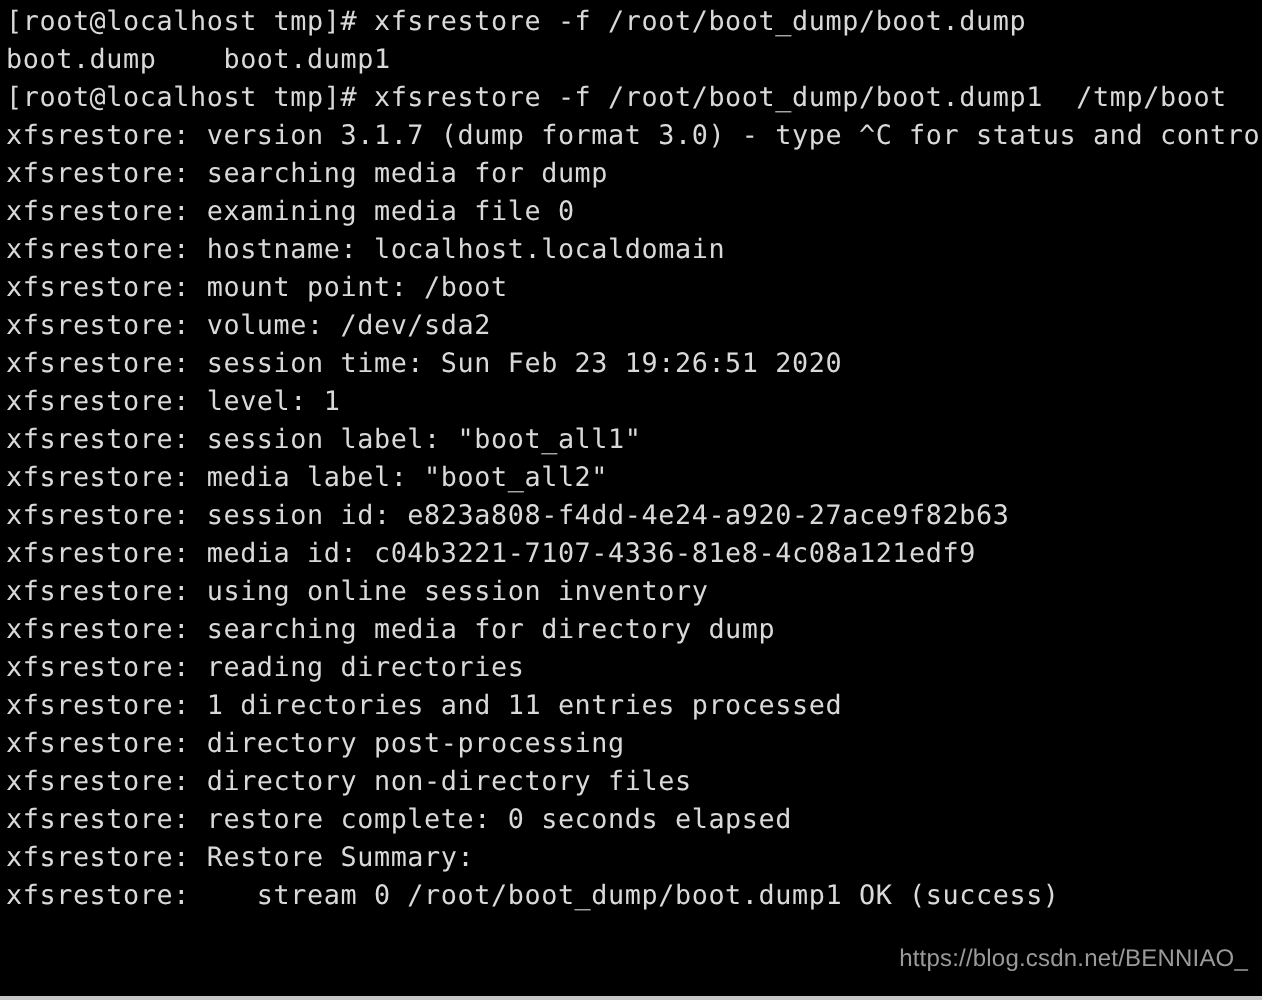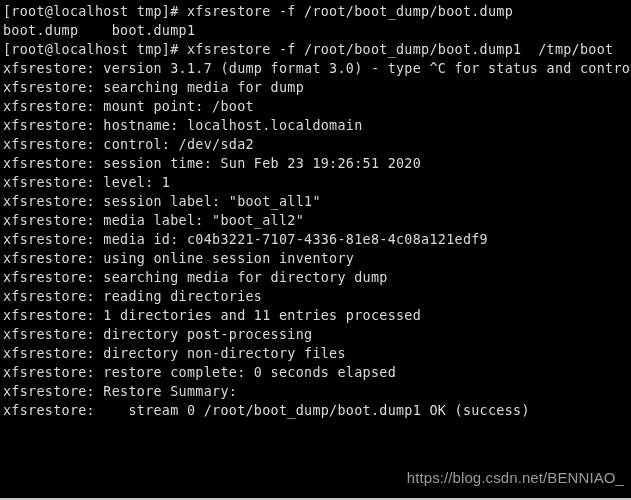--- a/index.html
+++ b/index.html
@@ -38,43 +38,45 @@
     letter-spacing: 0.30px;
     color: #d9d9d9;
     white-space: pre;
     font-family: "DejaVu Sans Mono", "Liberation Mono", monospace;
   }
   #watermark {
     position: absolute;
     right: 7px;
     bottom: 12px;
     font-family: "Liberation Sans", "DejaVu Sans", sans-serif;
-    font-size: 15px;
+    font-size: 12px;
     color: #9a9a9a;
     letter-spacing: 0.1px;
     white-space: pre;
   }
 </style>
 </head>
 <body>
 
 <div id="terminal">
   <div id="screen">
       <div class="line">[root@localhost tmp]# xfsrestore -f /root/boot_dump/boot.dump</div>
       <div class="line">boot.dump    boot.dump1</div>
       <div class="line">[root@localhost tmp]# xfsrestore -f /root/boot_dump/boot.dump1  /tmp/boot</div>
       <div class="line">xfsrestore: version 3.1.7 (dump format 3.0) - type ^C for status and control</div>
       <div class="line">xfsrestore: searching media for dump</div>
+      <div class="line">xfsrestore: examining media file 0</div>
+      <div class="line">xfsrestore: hostname: localhost.localdomain</div>
       <div class="line">xfsrestore: mount point: /boot</div>
-      <div class="line">xfsrestore: hostname: localhost.localdomain</div>
-      <div class="line">xfsrestore: control: /dev/sda2</div>
+      <div class="line">xfsrestore: volume: /dev/sda2</div>
       <div class="line">xfsrestore: session time: Sun Feb 23 19:26:51 2020</div>
       <div class="line">xfsrestore: level: 1</div>
       <div class="line">xfsrestore: session label: "boot_all1"</div>
       <div class="line">xfsrestore: media label: "boot_all2"</div>
+      <div class="line">xfsrestore: session id: e823a808-f4dd-4e24-a920-27ace9f82b63</div>
       <div class="line">xfsrestore: media id: c04b3221-7107-4336-81e8-4c08a121edf9</div>
       <div class="line">xfsrestore: using online session inventory</div>
       <div class="line">xfsrestore: searching media for directory dump</div>
       <div class="line">xfsrestore: reading directories</div>
       <div class="line">xfsrestore: 1 directories and 11 entries processed</div>
       <div class="line">xfsrestore: directory post-processing</div>
       <div class="line">xfsrestore: directory non-directory files</div>
       <div class="line">xfsrestore: restore complete: 0 seconds elapsed</div>
       <div class="line">xfsrestore: Restore Summary:</div>
       <div class="line">xfsrestore:    stream 0 /root/boot_dump/boot.dump1 OK (success)</div>

